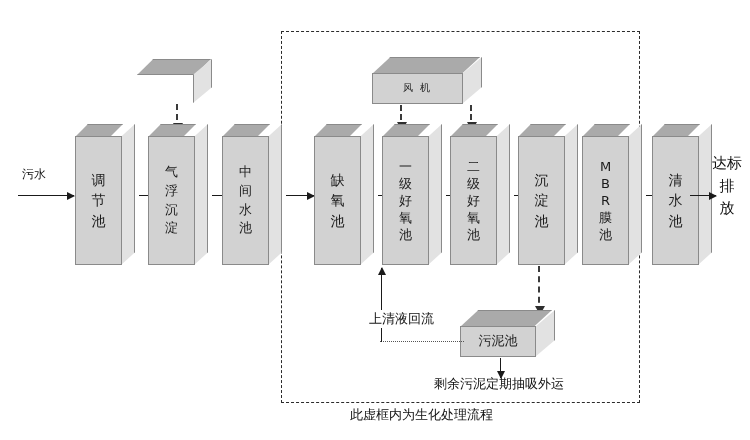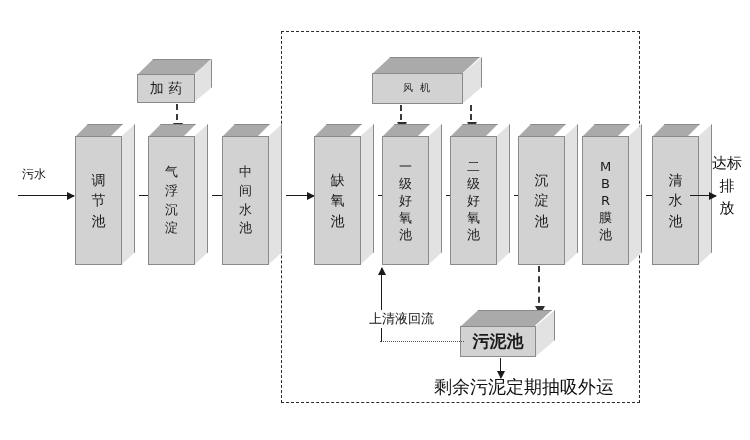--- a/index.html
+++ b/index.html
@@ -176,23 +176,20 @@
 节
 池</span>
     </div>
   </div>
 
   <div class="arrow-h" style="left:139px; top:195px; width:34px;"></div>
 
   <div class="tank flatbox" style="left:137px; top:59px; width:82px; height:45px;">
     <div class="top" style="left:0px;  top:0px;  width:74px; height:16px; clip-path: polygon(0 100%, 22% 0, 100% 0, 78% 100%);"></div>
     <div class="side" style="left:56px; top:0px;  width:19px; height:44px; clip-path: polygon(0 36%, 100% 0, 100% 64%, 0 100%);"></div>
-    <div class="front" style="left:0px;  top:15px; width:58px; height:29px;">
-      <span class="label" style="font-size:14px;">加 药</span>
-    </div>
   </div>
   <div class="dash-v down" style="left:176px; top:104px; height:26px;"></div>
 
   <div class="tank vtank" style="left:148px; top:124px; width:62px; height:142px;">
     <div class="top" style="left:0px;  top:0px;  width:48px; height:13px; clip-path: polygon(0 100%, 27% 0, 100% 0, 73% 100%);"></div>
     <div class="side" style="left:46px; top:0px;  width:14px; height:141px; clip-path: polygon(0 9%, 100% 0, 100% 91%, 0 100%);"></div>
     <div class="front" style="left:0px;  top:12px; width:47px; height:129px;">
       <span class="label" style="font-size:13px;">气
 浮
 沉
@@ -305,26 +302,27 @@
   <div class="vtext" style="left:712px; top:152px; width:30px;">达标
 排
 放</div>
 
   <div class="dash-v down" style="left:538px; top:266px; height:47px;"></div>
 
   <div class="tank flatbox" style="left:460px; top:310px; width:100px; height:48px;">
     <div class="top" style="left:0px;  top:0px;  width:92px; height:17px; clip-path: polygon(0 100%, 20% 0, 100% 0, 80% 100%);"></div>
     <div class="side" style="left:75px; top:0px;  width:20px; height:47px; clip-path: polygon(0 36%, 100% 0, 100% 64%, 0 100%);"></div>
     <div class="front" style="left:0px;  top:16px; width:76px; height:31px;">
-      <span class="label" style="font-size:17px;font-weight:bold;">污泥池</span>
+      <span class="label" style="font-size:13px;">污泥池</span>
     </div>
   </div>
 
   <div class="arrow-v down" style="left:500px; top:358px; height:20px;"></div>
-  <div class="txt" style="left:434px; top:375px; font-size:18px;">剩余污泥定期抽吸外运</div>
+  <div class="txt" style="left:434px; top:375px; font-size:13px;">剩余污泥定期抽吸外运</div>
 
   <div class="dot-h" style="left:380px; top:341px; width:84px;"></div>
 
   <div class="arrow-v up" style="left:381px; top:268px; height:74px;"></div>
   <div class="txt" style="left:368px; top:310px; font-size:13px; background:#ffffff; padding:0 1px;">上清液回流</div>
 
+  <div class="txt" style="left:350px; top:406px; font-size:13px;">此虚框内为生化处理流程</div>
 
 </div>
 
 </body></html>

